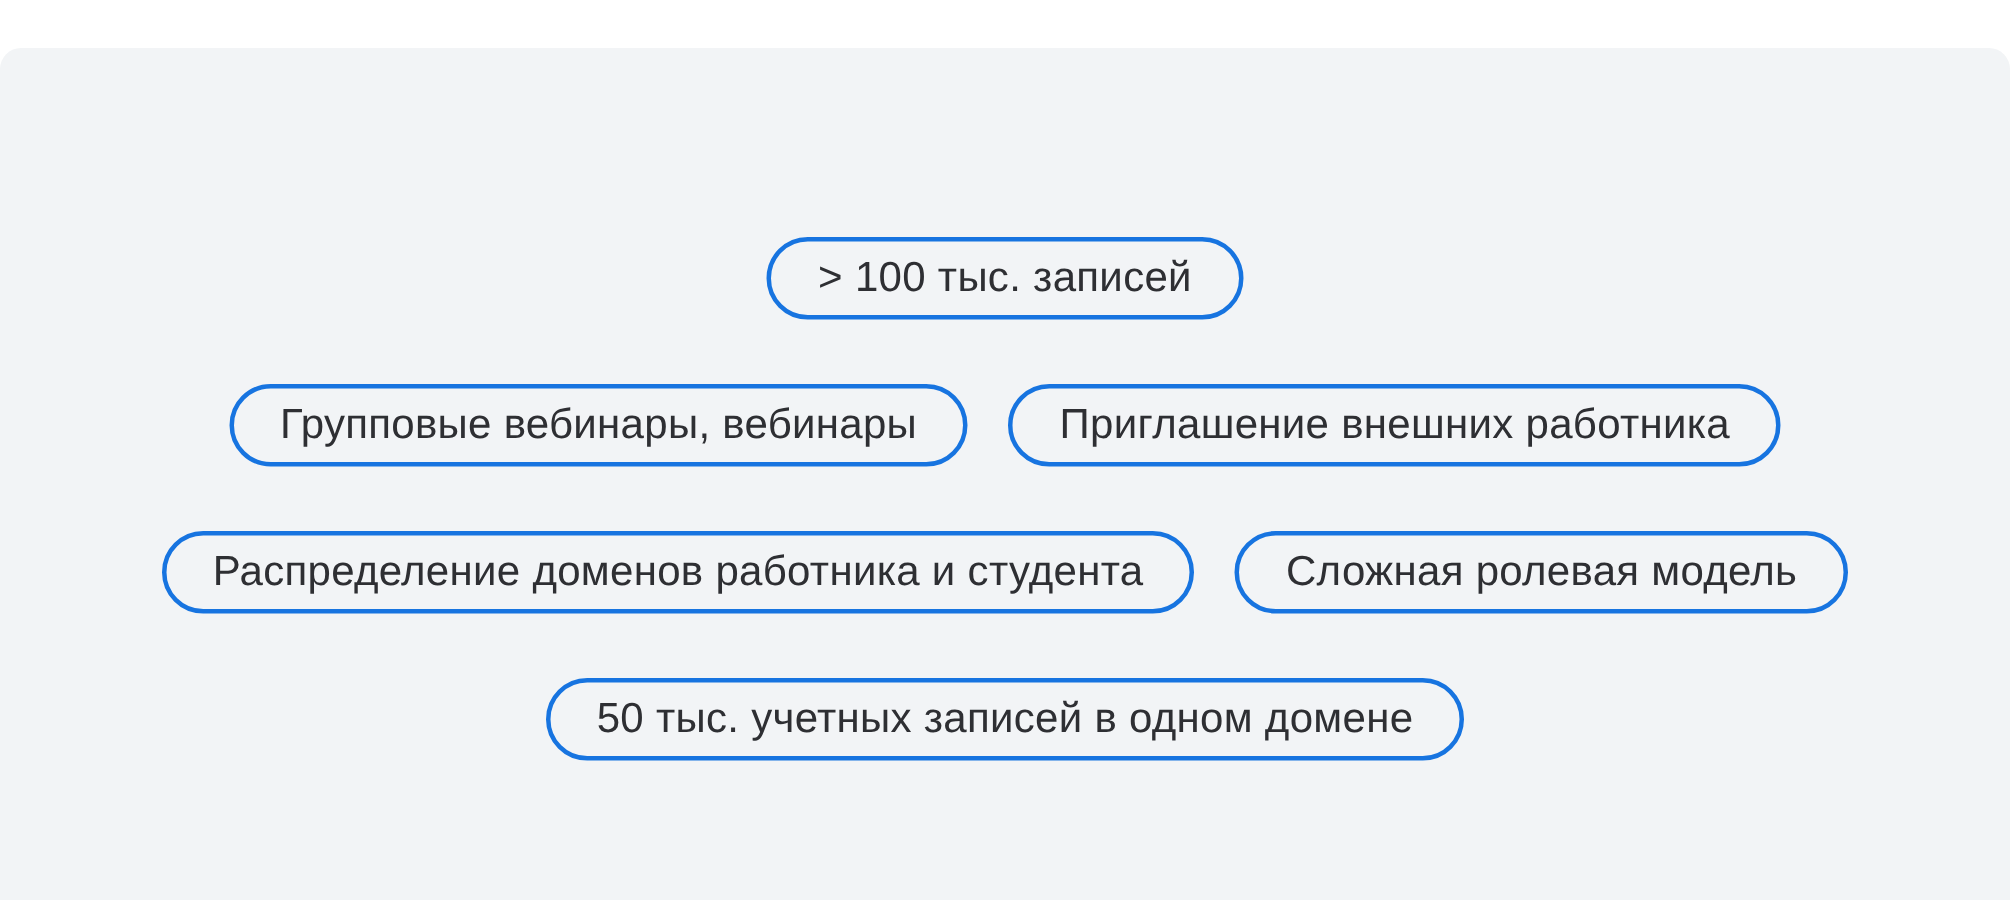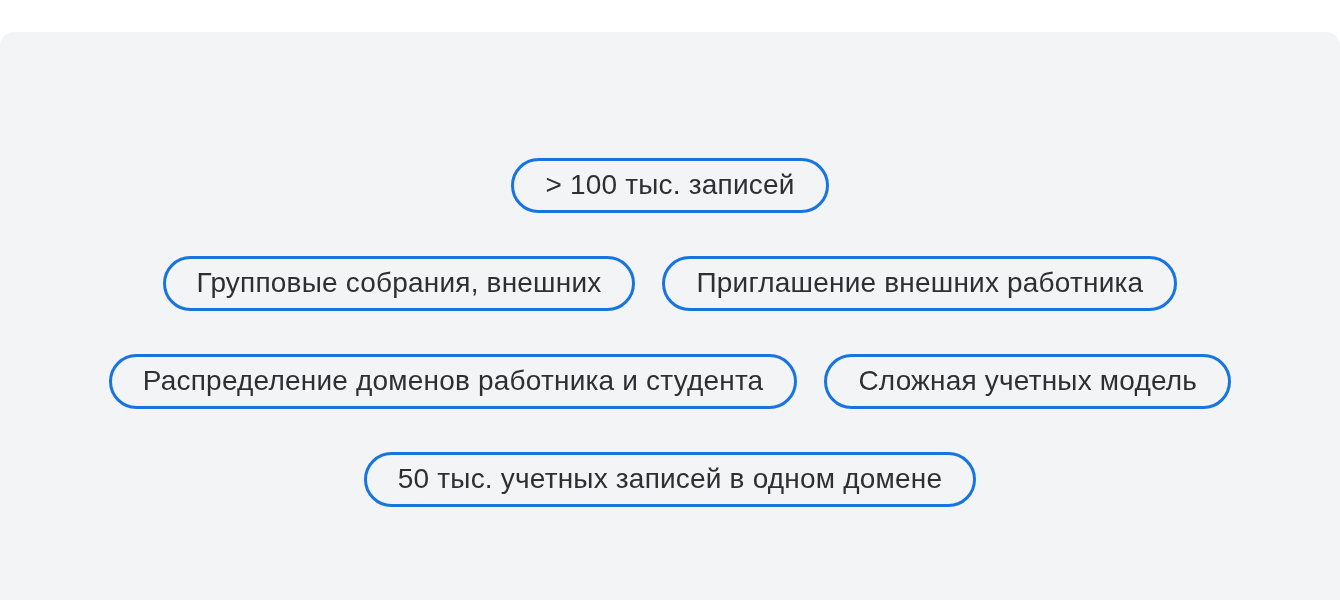--- a/index.html
+++ b/index.html
@@ -51,26 +51,26 @@
 </head>
 <body>
 
 <div class="canvas">
 
   <div class="badge-row">
     <div class="badge">&gt; 100 тыс. записей</div>
   </div>
 
   <div class="badge-row">
-    <div class="badge">Групповые собрания, внешних</div>
+    <div class="badge">Групповые вебинары, вебинары</div>
     <div class="badge">Приглашение внешних работника</div>
   </div>
 
   <div class="badge-row">
     <div class="badge">Распределение доменов работника и студента</div>
-    <div class="badge">Сложная учетных модель</div>
+    <div class="badge">Сложная ролевая модель</div>
   </div>
 
   <div class="badge-row">
     <div class="badge">50 тыс. учетных записей в одном домене</div>
   </div>
 
 </div>
 
 </body></html>

